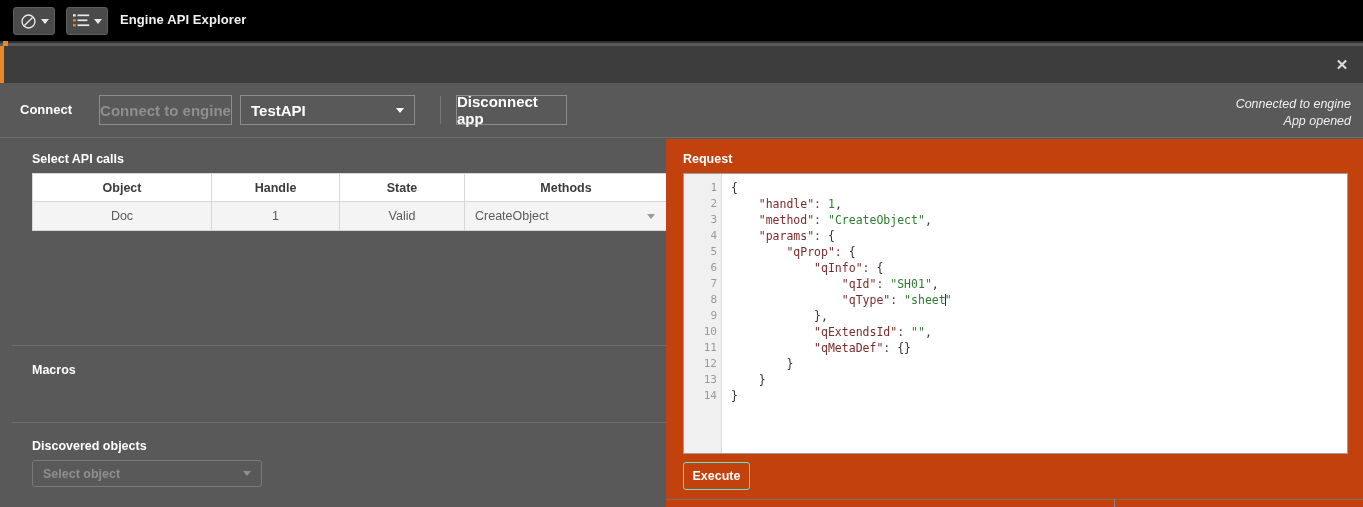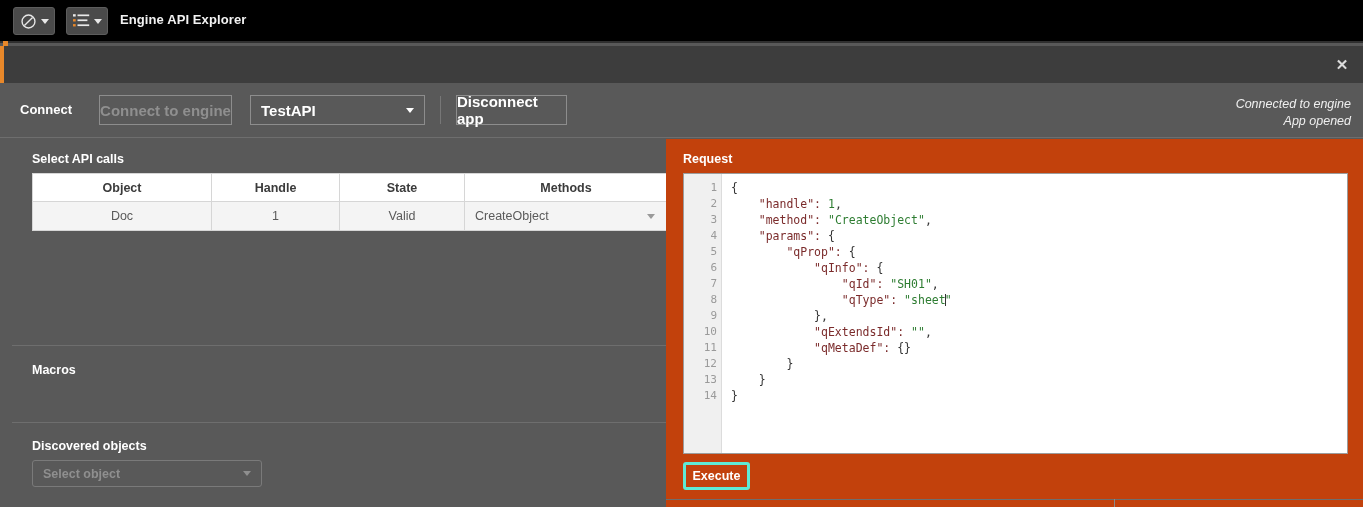--- a/index.html
+++ b/index.html
@@ -95,21 +95,21 @@
     background: transparent; color: #ffffff;
     font-size: 15px; font-weight: bold;
     font-family: "Liberation Sans", sans-serif;
     display: flex; align-items: center; cursor: pointer;
   }
   .btn-connect-engine {
     left: 99px; width: 133px; justify-content: center;
     color: #8f8f8f; cursor: default;
   }
   .sel-app {
-    left: 250px; width: 175px; padding-left: 10px; padding-right: 10px;
+    left: 240px; width: 175px; padding-left: 10px; padding-right: 10px;
     justify-content: space-between;
   }
   .sel-app .caret-dn { border-top-color: #ffffff; }
   .vdiv {
     position: absolute; left: 440px; top: 12px; width: 1px; height: 28px;
     background: #777;
   }
   .btn-disconnect { left: 456px; width: 111px; justify-content: center; }
   .status-right {
     position: absolute; right: 12px; top: 12px;
@@ -225,21 +225,21 @@
   .caret-text {
     display: inline-block;
     width: 1px; height: 12px;
     background: #333;
     vertical-align: -2px;
     margin: 0 -1px;
   }
   .btn-execute {
     position: absolute; left: 17px; top: 323px;
     width: 67px; height: 28px;
-    border: 3px solid #5eead4; border-radius: 3px;
+    border: 1px solid #5eead4; border-radius: 3px;
     background: transparent; color: #ffffff;
     font-size: 12.5px; font-weight: bold;
     font-family: "Liberation Sans", sans-serif;
     display: flex; align-items: center; justify-content: center;
     cursor: pointer;
   }
 
   
   .bottom-rule {
     position: absolute; left: 666px; top: 499px; width: 697px; height: 1px;

